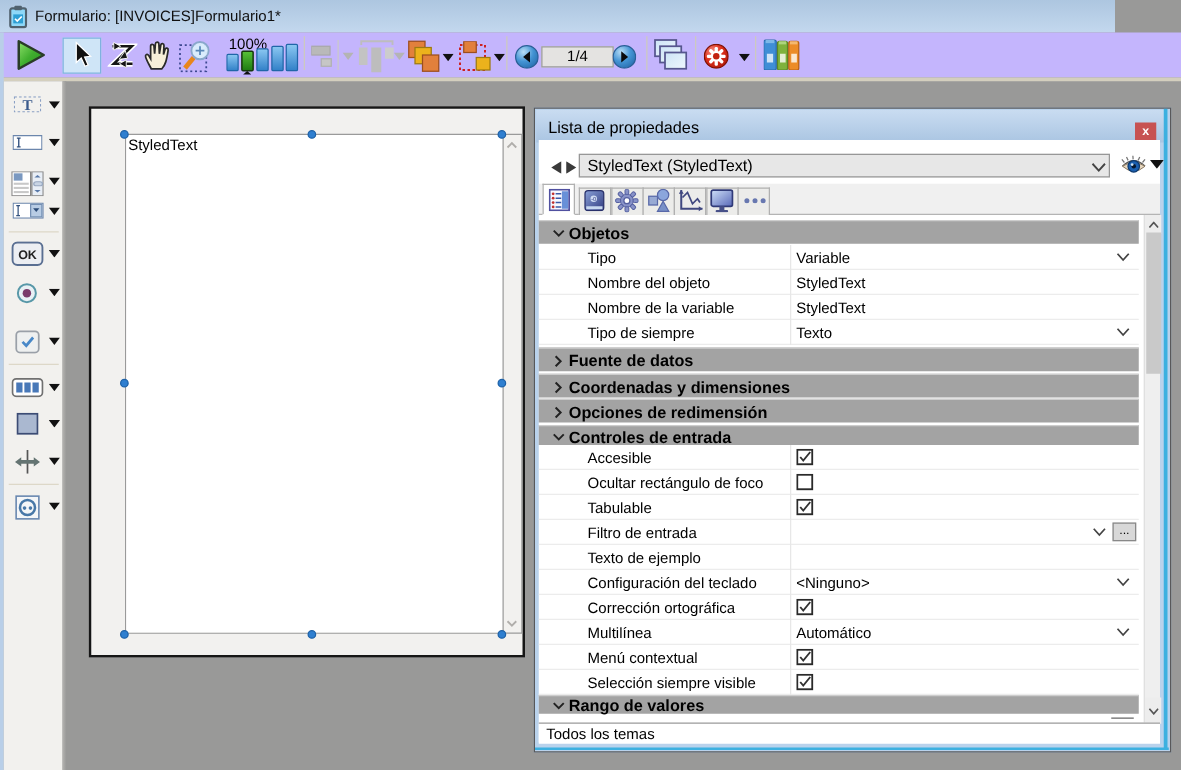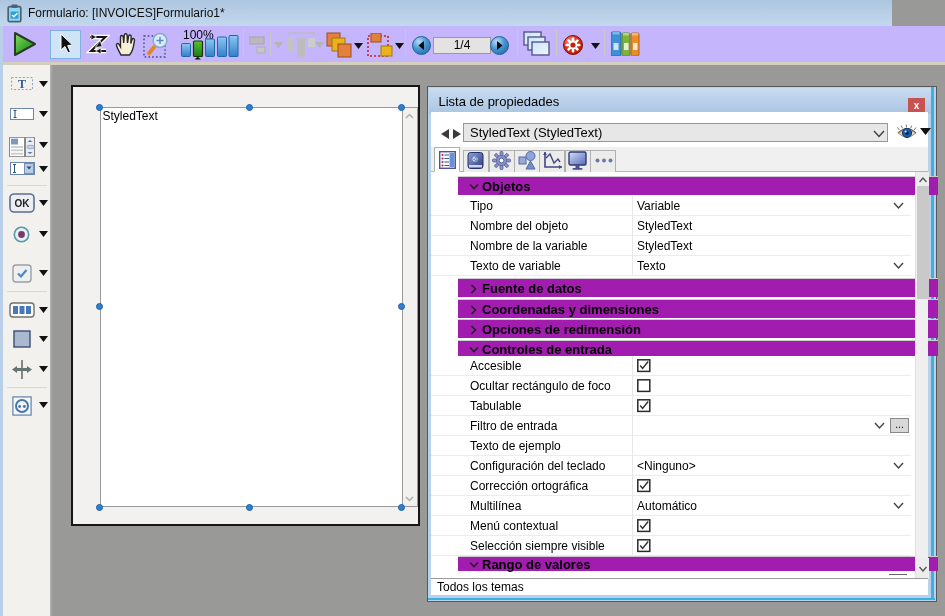--- a/index.html
+++ b/index.html
@@ -35,21 +35,21 @@
 .panel { position:absolute; left:427px; top:86px; width:510px; height:516px; background:#b9d2ec; border:1.5px solid #58585a; }
 .ptitle { position:absolute; left:0.5px; top:0.5px; width:505px; height:26px; background:linear-gradient(#c9dcf1,#aac5e2);padding-left:28px; }
 .ptitletext { position:absolute; left:10px; top:6px; font-size:13px; color:#000; }
 .pclose { position:absolute; left:480px; top:11px; width:17px; height:15px; background:#c75252; color:#fff; font-size:10px; font-weight:bold; text-align:center; line-height:15px; }
 .pcontent { position:absolute; left:3px; top:25px; width:497px; height:483px; background:#fff; }
 .combo { position:absolute; left:32px; top:11px; width:425px; height:19px; background:#e7e7e7; border:1px solid #979797; font-size:13px; color:#000; padding-left:6px; line-height:17px; }
 
 .tabbar { position:absolute; left:0px; top:35px; width:497px; height:25px; background:#f0f0f0; border-bottom:1px solid #b4b4b4; }
 .tab { position:absolute; top:38px; width:26px; height:22px; background:#ececea; border:1px solid #b0b0b0; border-bottom:none; }
 .tab.sel { top:35px; height:25px; background:#fff; border-bottom:1px solid #fff; }
-.ghead { position:absolute; left:0px; width:480px; height:19px; background:#a21caf; border-top:1px solid #cdcdcd;margin-left:27px; }
+.ghead { position:absolute; left:0px; width:480px; height:19px; background:#a3a3a3; border-top:1px solid #cdcdcd; }
 .ghead .ht { position:absolute; left:24px; top:2px; font-size:13px; font-weight:bold; color:#000; }
 .grow { position:absolute; left:0px; width:480px; height:20px; border-bottom:1px solid #ececec; }
 .grow .lbl { position:absolute; left:39px; top:3px; font-size:12px; color:#000; }
 .grow .val { position:absolute; left:206px; top:3px; font-size:12px; color:#000; }
 .grow .vline { position:absolute; left:201px; top:0; width:1px; height:20px; background:#e7e7e7; }
 
 .vscroll { position:absolute; left:484px; top:60px; width:12.5px; height:412px; background:#efefef; border-left:1px solid #e0e0e0; }
 .bottombar { position:absolute; left:0; top:466px; width:497px; height:16px; background:#fff; border-top:1px solid #9a9a9a; font-size:12px; padding:1px 0 0 6px; }
 
 svg { display:block; }
@@ -492,21 +492,21 @@
           <div class="lbl">Nombre del objeto</div>
           <div class="val">StyledText</div>
         </div>
       <div class="grow" style="top:124px">
           <div class="vline"></div>
           <div class="lbl">Nombre de la variable</div>
           <div class="val">StyledText</div>
         </div>
       <div class="grow" style="top:144px">
           <div class="vline"></div>
-          <div class="lbl">Texto de variable</div>
+          <div class="lbl">Tipo de siempre</div>
           <div class="val">Texto</div>
         <svg class="abs" style="left:462px;top:6px" width="11" height="8" viewBox="0 0 11 8">
             <path d="M1 1 L5.5 6 L10 1" stroke="#444" stroke-width="1.4" fill="none"></path>
           </svg>
         </div>
       <div class="ghead" style="top:166px">
           <svg class="abs" style="left:12px;top:5px" width="7" height="10" viewBox="0 0 7 10">
             <path d="M1.5 1 L5.5 5 L1.5 9" stroke="#222" stroke-width="1.6" fill="none"></path>
           </svg>
           <div class="ht">Fuente de datos</div>

